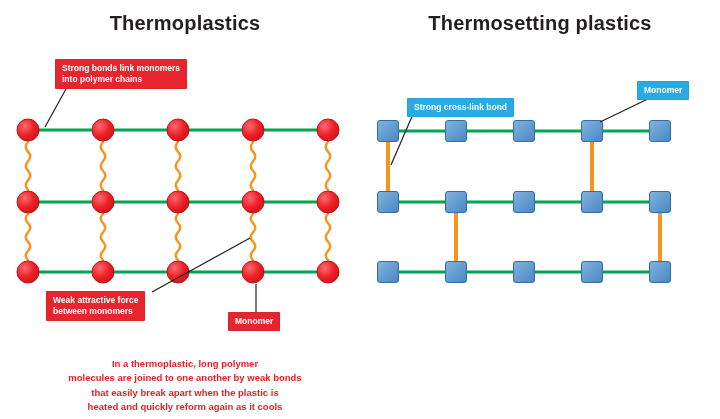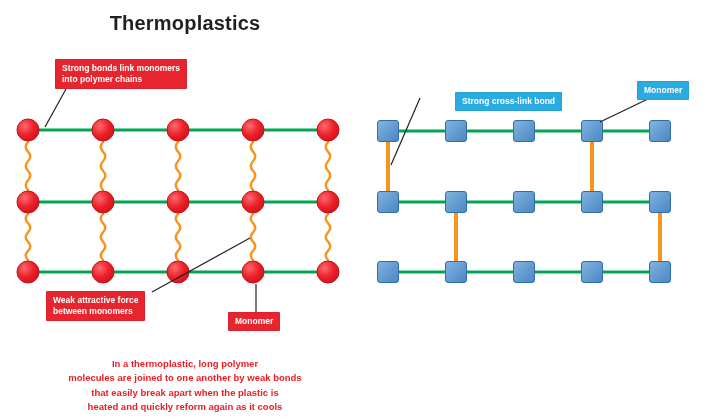--- a/index.html
+++ b/index.html
@@ -92,30 +92,31 @@
       <line x1="66" y1="89" x2="45" y2="127" stroke="#231f20" stroke-width="1.2"></line>
       <line x1="152" y1="292" x2="250" y2="238" stroke="#231f20" stroke-width="1.2"></line>
       <line x1="256" y1="312" x2="256" y2="284" stroke="#231f20" stroke-width="1.2"></line>
       <line x1="420" y1="98" x2="391" y2="165" stroke="#231f20" stroke-width="1.2"></line>
       <line x1="650" y1="98" x2="600" y2="122" stroke="#231f20" stroke-width="1.2"></line>
     </g>
   </svg>
 
   <div class="abs panel-title" style="left:15px;top:12px;width:340px;">Thermoplastics</div>
 
+  <div class="abs panel-title" style="left:365px;top:12px;width:350px;">Thermosetting plastics</div>
 
   <div class="abs label-box red" style="left:46px;top:291px;">Weak attractive force
 between monomers</div>
 
   <div class="abs label-box red" style="left:55px;top:59px;">Strong bonds link monomers
 into polymer chains</div>
 
   <div class="abs label-box red" style="left:228px;top:312px;">Monomer</div>
 
-  <div class="abs label-box cyan" style="left:407px;top:92px;margin-left:48px;">Strong cross-link bond</div>
+  <div class="abs label-box cyan" style="left:407px;top:98px;">Strong cross-link bond</div>
 
   <div class="abs label-box cyan" style="left:637px;top:81px;">Monomer</div>
 
   <div class="abs caption red" style="left:15px;top:339px;width:340px;margin-top:18px;">In a thermoplastic, long polymer
 molecules are joined to one another by weak bonds
 that easily break apart when the plastic is
 heated and quickly reform again as it cools</div>
 
 
 </div>

